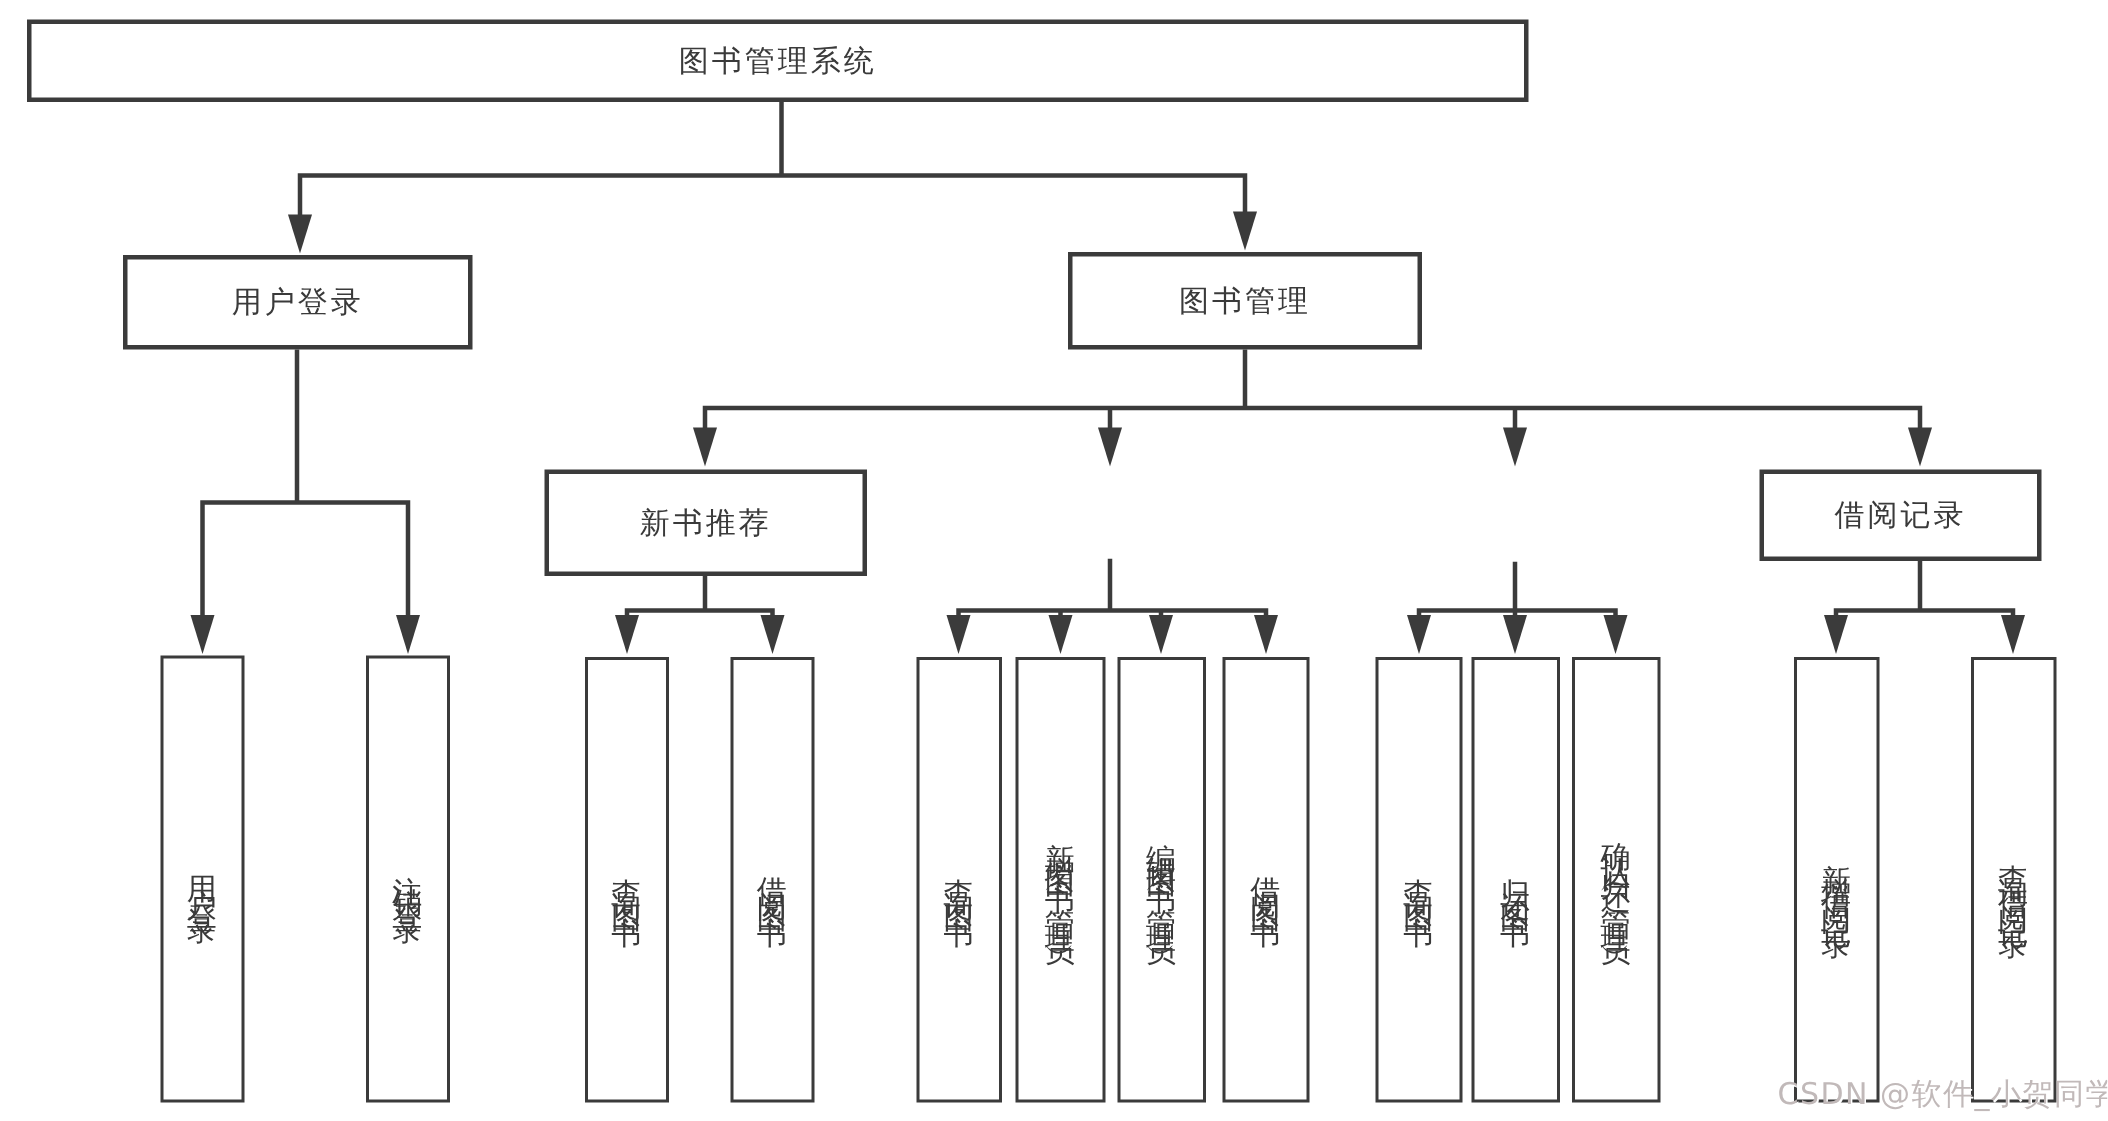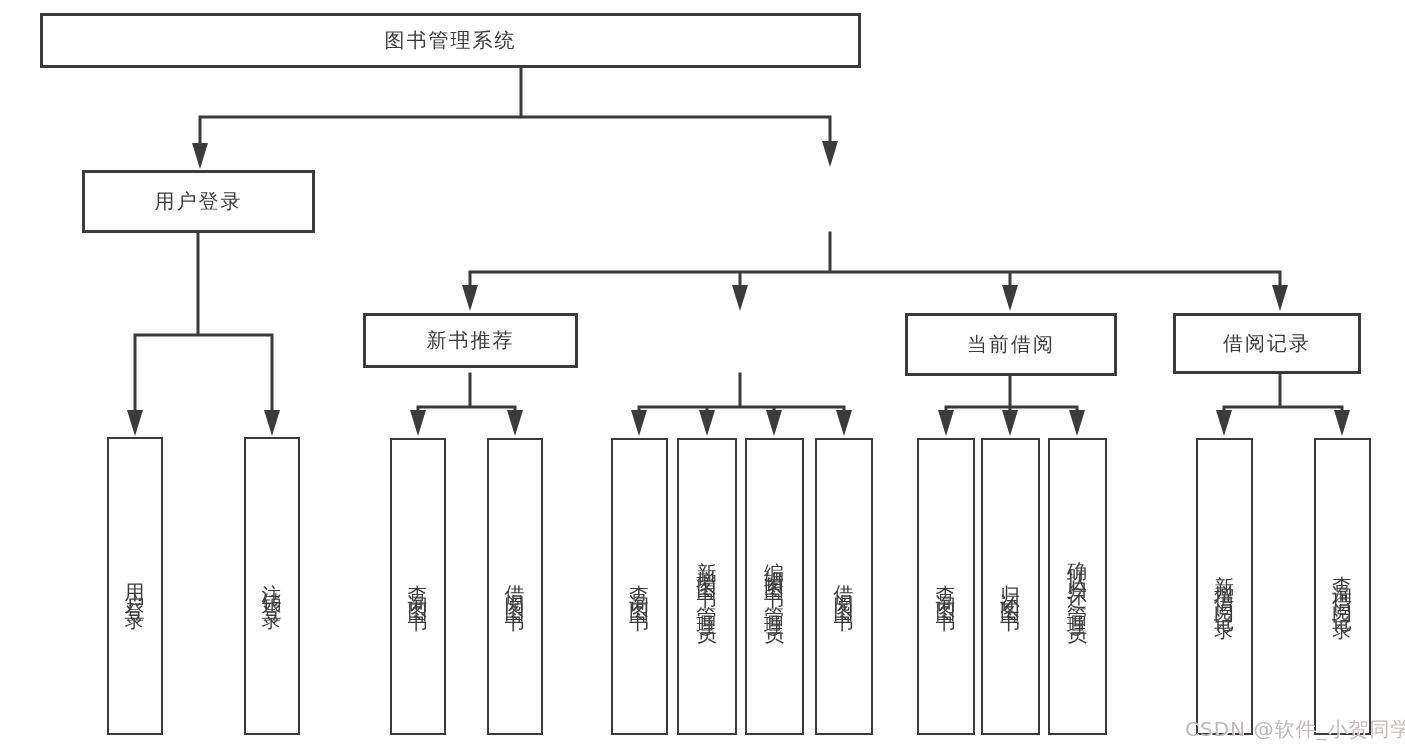--- a/index.html
+++ b/index.html
@@ -93,26 +93,26 @@
       <polygon points="766,410 782,410 774,436"></polygon>
       <polygon points="836,410 852,410 844,436"></polygon>
       <polygon points="938,410 954,410 946,436"></polygon>
       <polygon points="1002,410 1018,410 1010,436"></polygon>
       <polygon points="1069,410 1085,410 1077,436"></polygon>
       <polygon points="1216,410 1232,410 1224,436"></polygon>
       <polygon points="1334,410 1350,410 1342,436"></polygon>
     </g>
   </svg>
 
-  <div class="node" style="left:40px; top:13px; width:821px; height:55px;">图书管理系统</div>
+  <div class="node" style="left:18px; top:13px; width:1001px; height:55px;">图书管理系统</div>
 
   <div class="node" style="left:82px; top:170px; width:233px; height:63px;">用户登录</div>
+  <div class="node" style="left:712px; top:168px; width:236px; height:65px;">图书管理</div>
 
-  <div class="node" style="left:363px; top:313px; width:215px; height:55px;">新书推荐</div>
-  <div class="node" style="left:905px; top:313px; width:212px; height:63px;">当前借阅</div>
+  <div class="node" style="left:363px; top:313px; width:215px; height:71px;">新书推荐</div>
   <div class="node" style="left:1173px; top:313px; width:188px; height:61px;">借阅记录</div>
 
   <div class="node leaf" style="left:107px; top:437px; width:56px; height:298px;">用户登录</div>
   <div class="node leaf" style="left:244px; top:437px; width:56px; height:298px;">注销登录</div>
 
   <div class="node leaf" style="left:390px; top:438px; width:56px; height:297px;">查询图书</div>
   <div class="node leaf" style="left:487px; top:438px; width:56px; height:297px;">借阅图书</div>
 
   <div class="node leaf" style="left:611px; top:438px; width:57px; height:297px;">查询图书</div>
   <div class="node leaf" style="left:677px; top:438px; width:60px; height:297px;">新增图书（管理员）</div>

